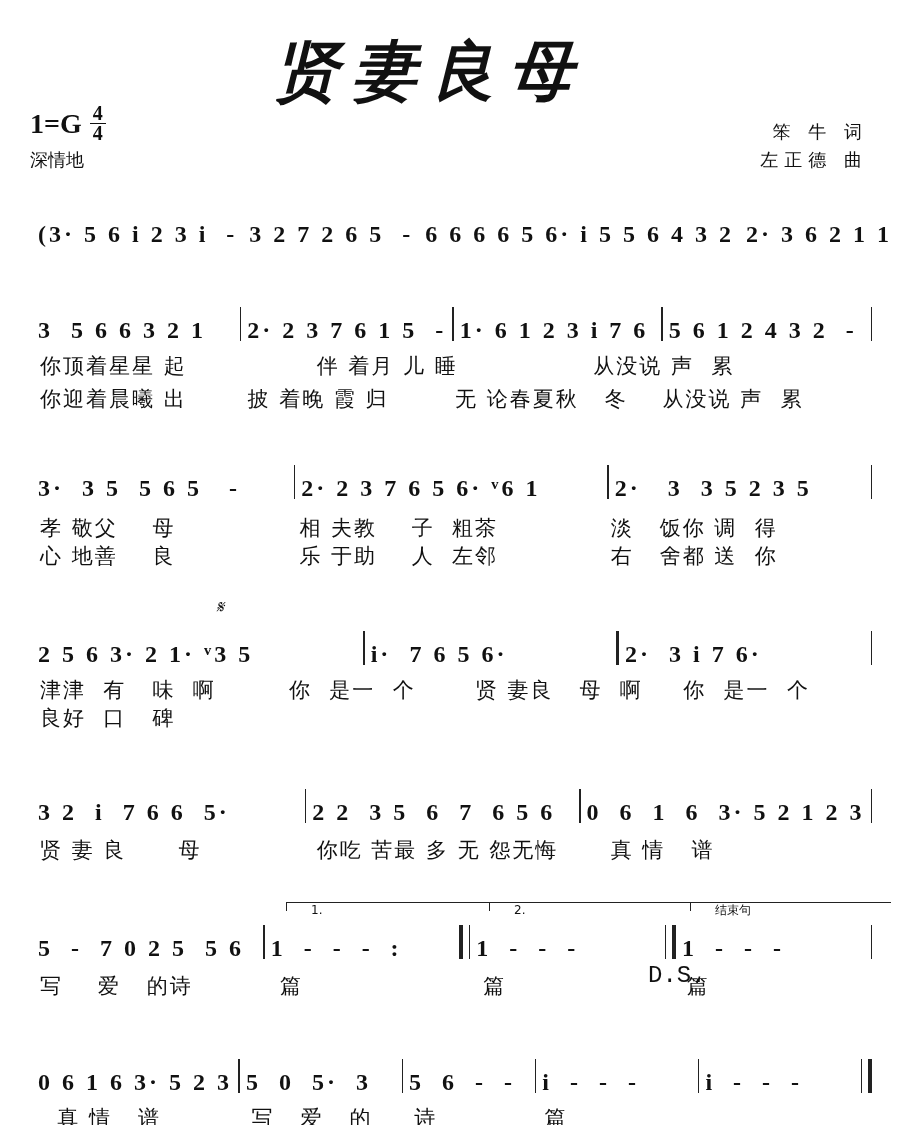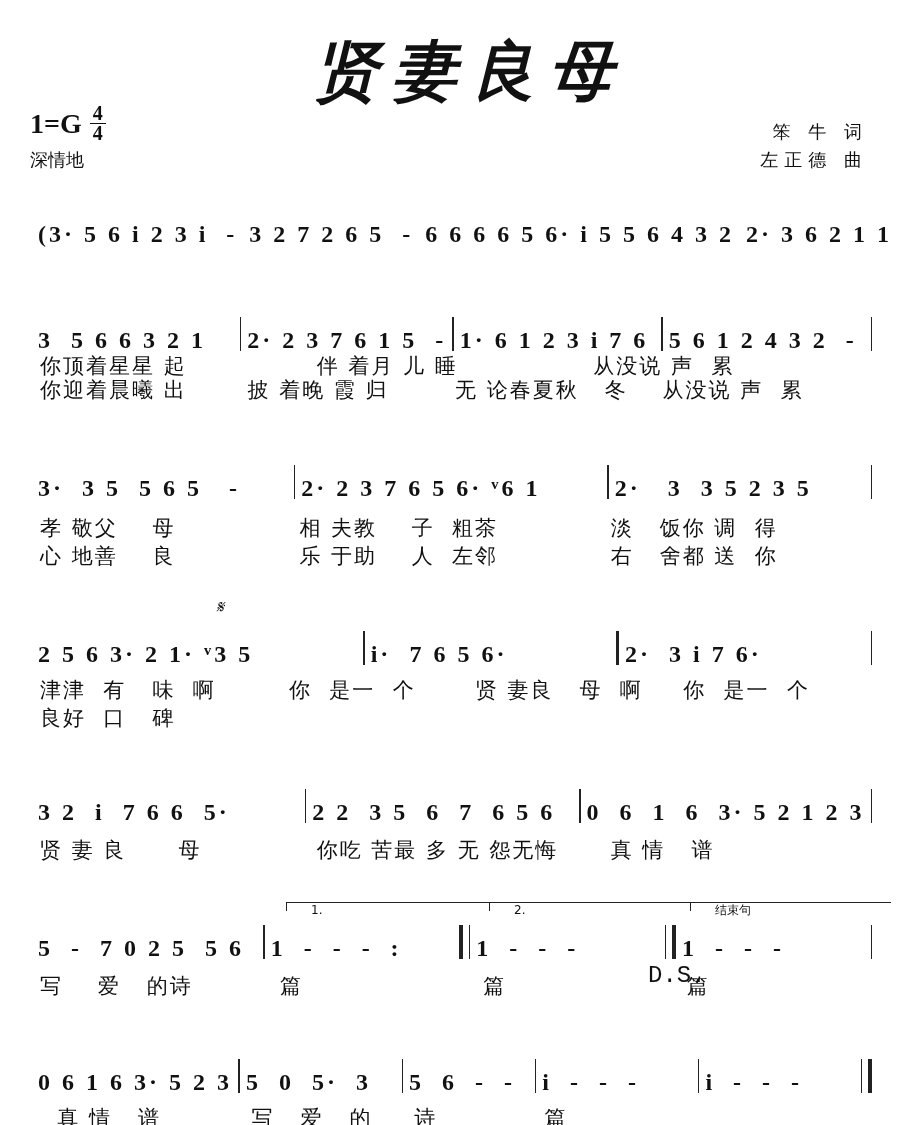--- a/index.html
+++ b/index.html
@@ -1,17 +1,17 @@
 <!DOCTYPE html>
 <html><head>
 <meta charset="utf-8">
 <style>
   html, body { margin:0; padding:0; background:#ffffff; }
   body { width:900px; height:1125px; position:relative; overflow:hidden; font-family:"DejaVu Serif", serif; color:#111; }
-  .title { position:absolute; left:0; width:861px; top:28px; text-align:center; font-family:"DejaVu Serif", serif; font-size:64px; font-weight:bold; letter-spacing:14px; font-style:italic;padding-left:40px; }
+  .title { position:absolute; left:0; width:861px; top:28px; text-align:center; font-family:"DejaVu Serif", serif; font-size:64px; font-weight:bold; letter-spacing:14px; font-style:italic; }
   .key { position:absolute; left:30px; top:104px; font-family:"Liberation Serif", serif; font-weight:bold; font-size:28px; display:flex; align-items:center; }
   .frac { display:inline-flex; flex-direction:column; align-items:center; font-size:20px; line-height:19px; margin-left:8px; }
   .frac .bar { width:16px; border-top:1.5px solid #111; }
   .tempo { position:absolute; left:30px; top:148px; font-family:Liberation Mono, monospace; font-size:18px; }
   .credit { position:absolute; right:32px; font-family:"DejaVu Sans", sans-serif; font-size:18px; letter-spacing:6px; text-align:center; }
   .notes { position:absolute; left:32px; right:28px; height:40px; display:flex; align-items:flex-end; font-family:"Liberation Serif", serif; font-weight:bold; font-size:24px; white-space:pre; letter-spacing:3px; }
   .measure { flex:1; padding:0 6px; }
   .barline { width:1.5px; background:#222; height:34px; align-self:center; }
   .barline.dbl { width:6px; background:none; border-left:1.5px solid #222; border-right:4px solid #222; }
   .lyric { position:absolute; left:40px; right:30px; display:flex; font-family:"DejaVu Sans", sans-serif; font-size:21px; white-space:pre; letter-spacing:2px; }
@@ -36,30 +36,30 @@
 <div class="credit" style="top:120px">笨 牛 词</div>
 <div class="credit" style="top:148px">左正德 曲</div>
 
 <div class="notes" style="top:208px">
   <span class="measure">(3· 5 6 i 2 3 i  -</span><span class="barline"></span>
   <span class="measure">3 2 7 2 6 5  -</span><span class="barline"></span>
   <span class="measure" style="flex:1.5">6 6 6 6 5 6· i 5 5 6 4 3 2</span><span class="barline"></span>
   <span class="measure">2· 3 6 2 1 1  -)</span><span class="barline"></span>
 </div>
 
-<div class="notes" style="top:314px">
+<div class="notes" style="top:304px">
   <span class="measure">3  5 6 6 3 2 1</span><span class="barline"></span>
   <span class="measure">2· 2 3 7 6 1 5  -</span><span class="barline"></span>
   <span class="measure">1· 6 1 2 3 i 7 6</span><span class="barline"></span>
   <span class="measure">5 6 1 2 4 3 2  -</span><span class="barline"></span>
 </div>
 <div class="lyric" style="top:352px">
   <span class="seg">你顶着星星 起</span><span class="seg">伴 着月 儿 睡</span><span class="seg">从没说 声  累</span>
 </div>
-<div class="lyric" style="top:376px">
+<div class="lyric" style="top:385px">
   <span class="seg">你迎着晨曦 出</span><span class="seg">披 着晚 霞 归</span><span class="seg">无 论春夏秋   冬</span><span class="seg">从没说 声  累</span>
 </div>
 
 <div class="notes" style="top:462px">
   <span class="measure">3·  3 5  5 6 5   -</span><span class="barline"></span>
   <span class="measure" style="flex:1.2">2· 2 3 7 6 5 6· ᵛ6 1</span><span class="barline"></span>
   <span class="measure">2·   3  3 5 2 3 5</span><span class="barline"></span>
 </div>
 <div class="lyric" style="top:514px">
   <span class="seg">孝 敬父    母</span><span class="seg" style="flex:1.2">相 夫教    子  粗茶</span><span class="seg">淡   饭你 调  得</span>

